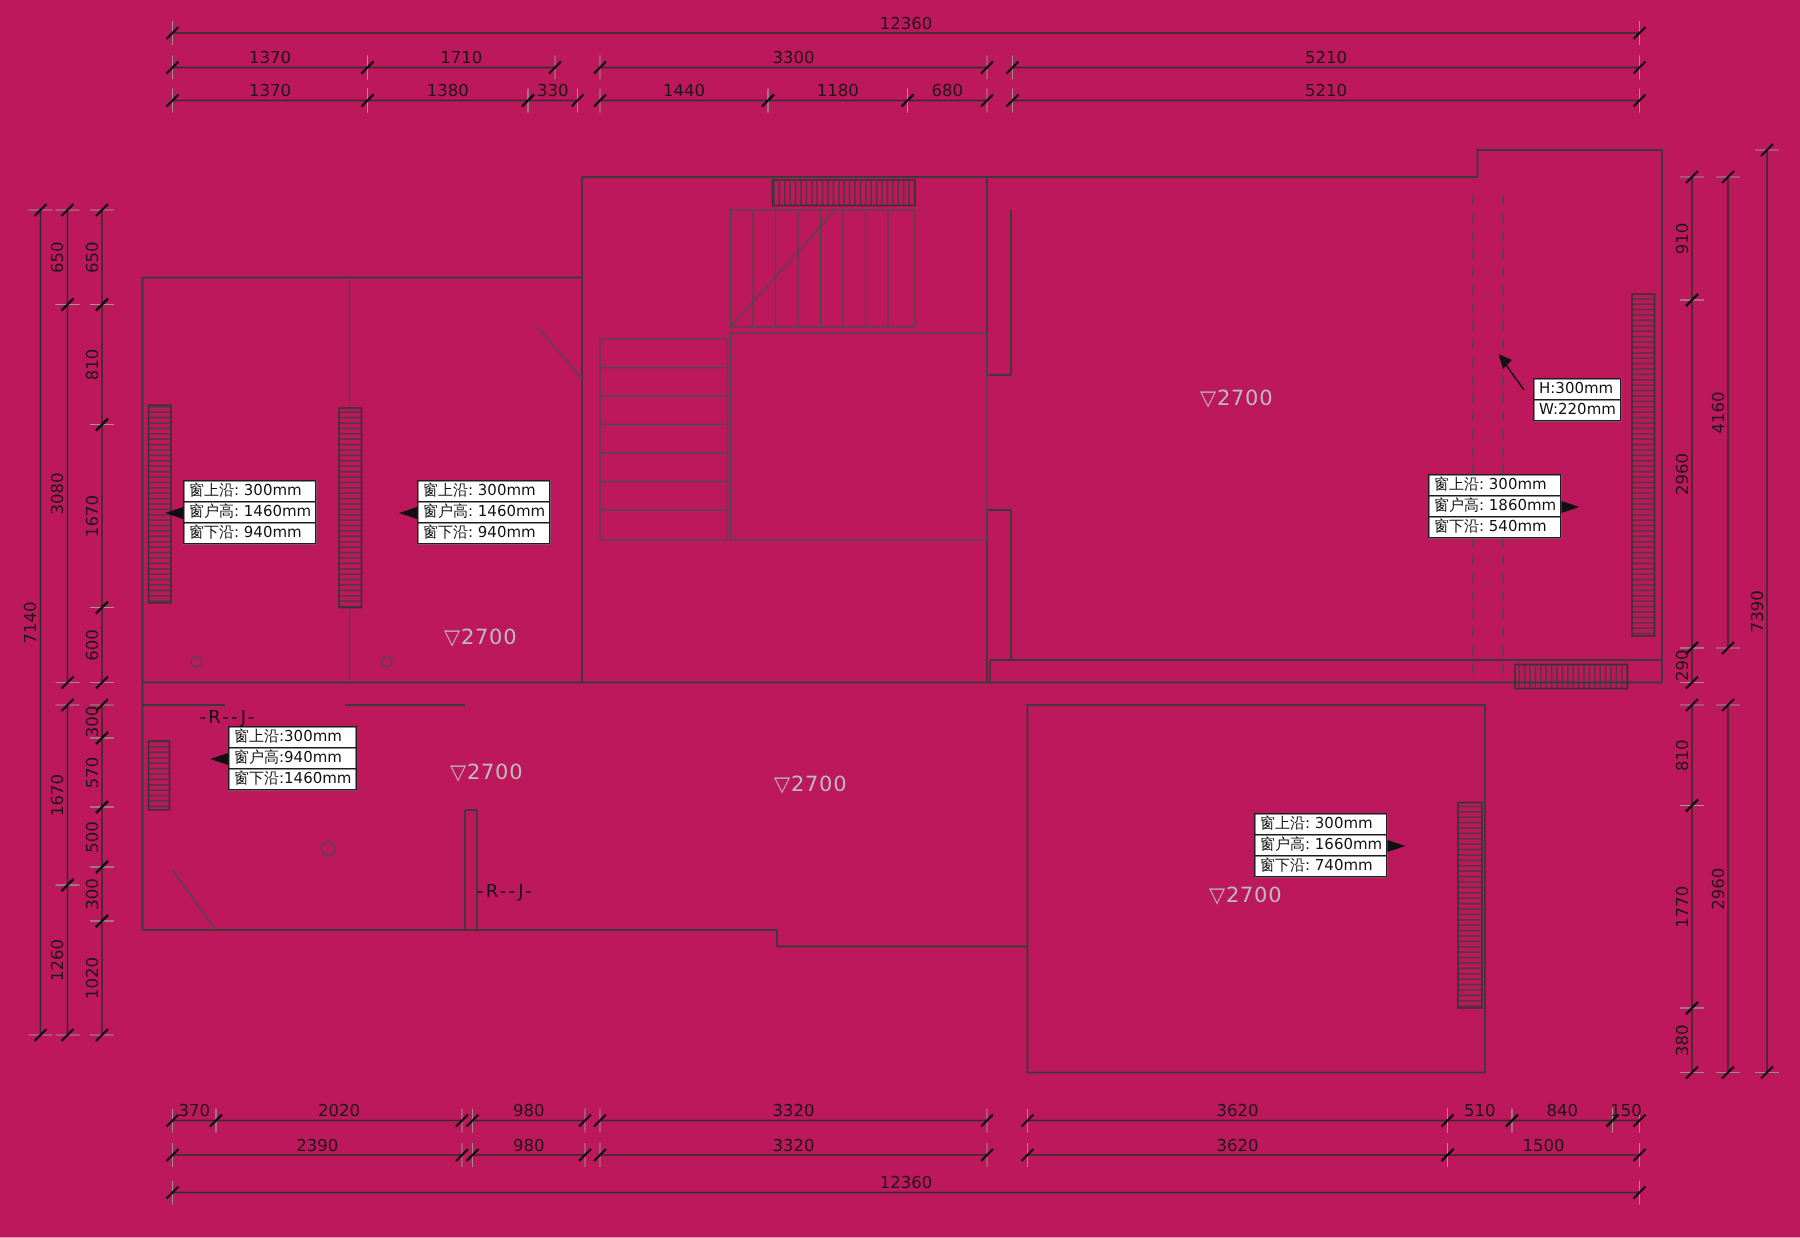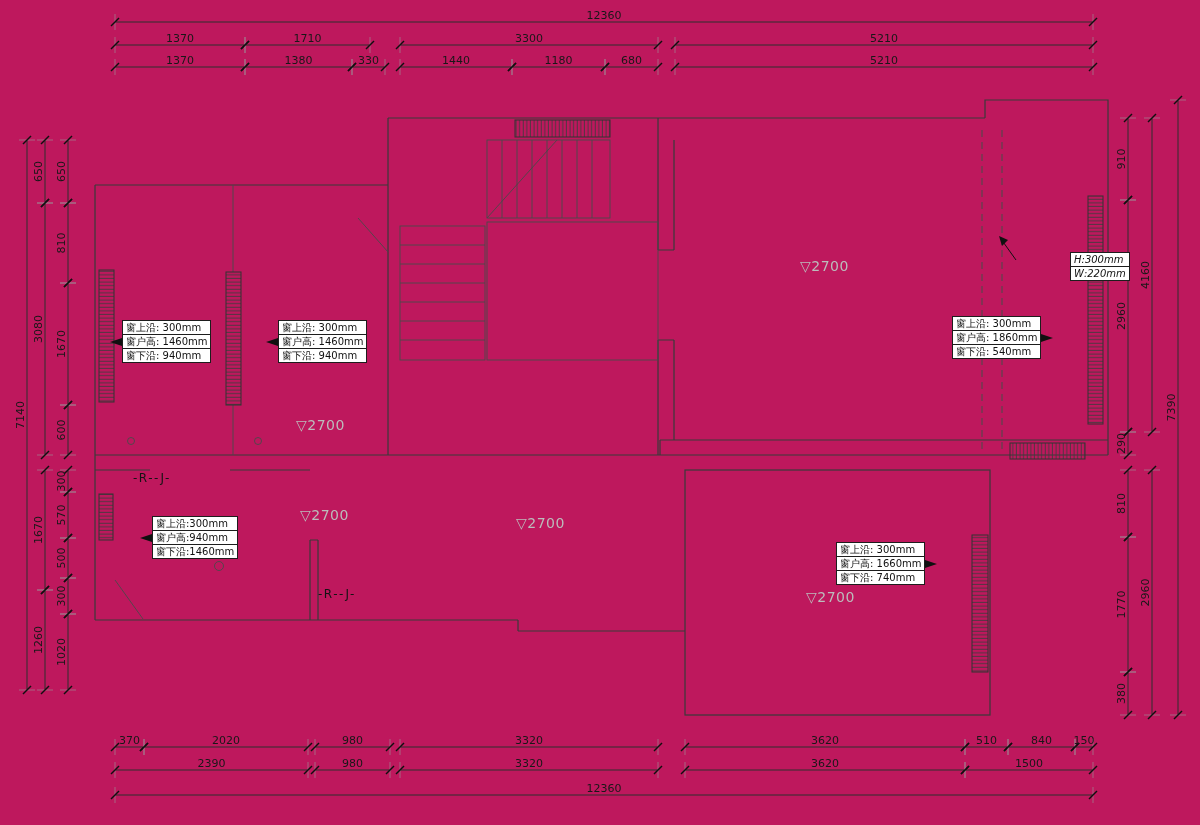--- a/index.html
+++ b/index.html
@@ -398,33 +398,33 @@
         <div class="wn-line">窗户高: 1460mm</div>
         <div class="wn-line">窗下沿: 940mm</div>
         <span class="arr left"></span>
       </div>
       <div class="win-note" style="left: 952px; top: 316px;">
         <div class="wn-line">窗上沿: 300mm</div>
         <div class="wn-line">窗户高: 1860mm</div>
         <div class="wn-line">窗下沿: 540mm</div>
         <span class="arr right"></span>
       </div>
-      <div class="win-note" style="left: 152px; top: 516px;">
+      <div class="win-note" style="left: 152px; top: 484px;">
         <div class="wn-line">窗上沿:300mm</div>
         <div class="wn-line">窗户高:940mm</div>
         <div class="wn-line">窗下沿:1460mm</div>
         <span class="arr left"></span>
       </div>
       <div class="win-note" style="left: 836px; top: 542px;">
         <div class="wn-line">窗上沿: 300mm</div>
         <div class="wn-line">窗户高: 1660mm</div>
         <div class="wn-line">窗下沿: 740mm</div>
         <span class="arr right"></span>
       </div>
-      <div class="win-note" style="left: 1070px; top: 252px; font-style: italic;">
+      <div class="win-note" style="left: 1022px; top: 252px;">
         <div class="wn-line">H:300mm</div>
         <div class="wn-line">W:220mm</div>
       </div>
       <div class="rj" style="left: 133px; top: 471px;">-R--J-</div>
       <div class="rj" style="left: 318px; top: 587px;">-R--J-</div>
       <div class="hm" style="left: 800px; top: 258px;">▽2700</div>
       <div class="hm" style="left: 296px; top: 417px;">▽2700</div>
       <div class="hm" style="left: 300px; top: 507px;">▽2700</div>
       <div class="hm" style="left: 516px; top: 515px;">▽2700</div>
       <div class="hm" style="left: 806px; top: 589px;">▽2700</div>

